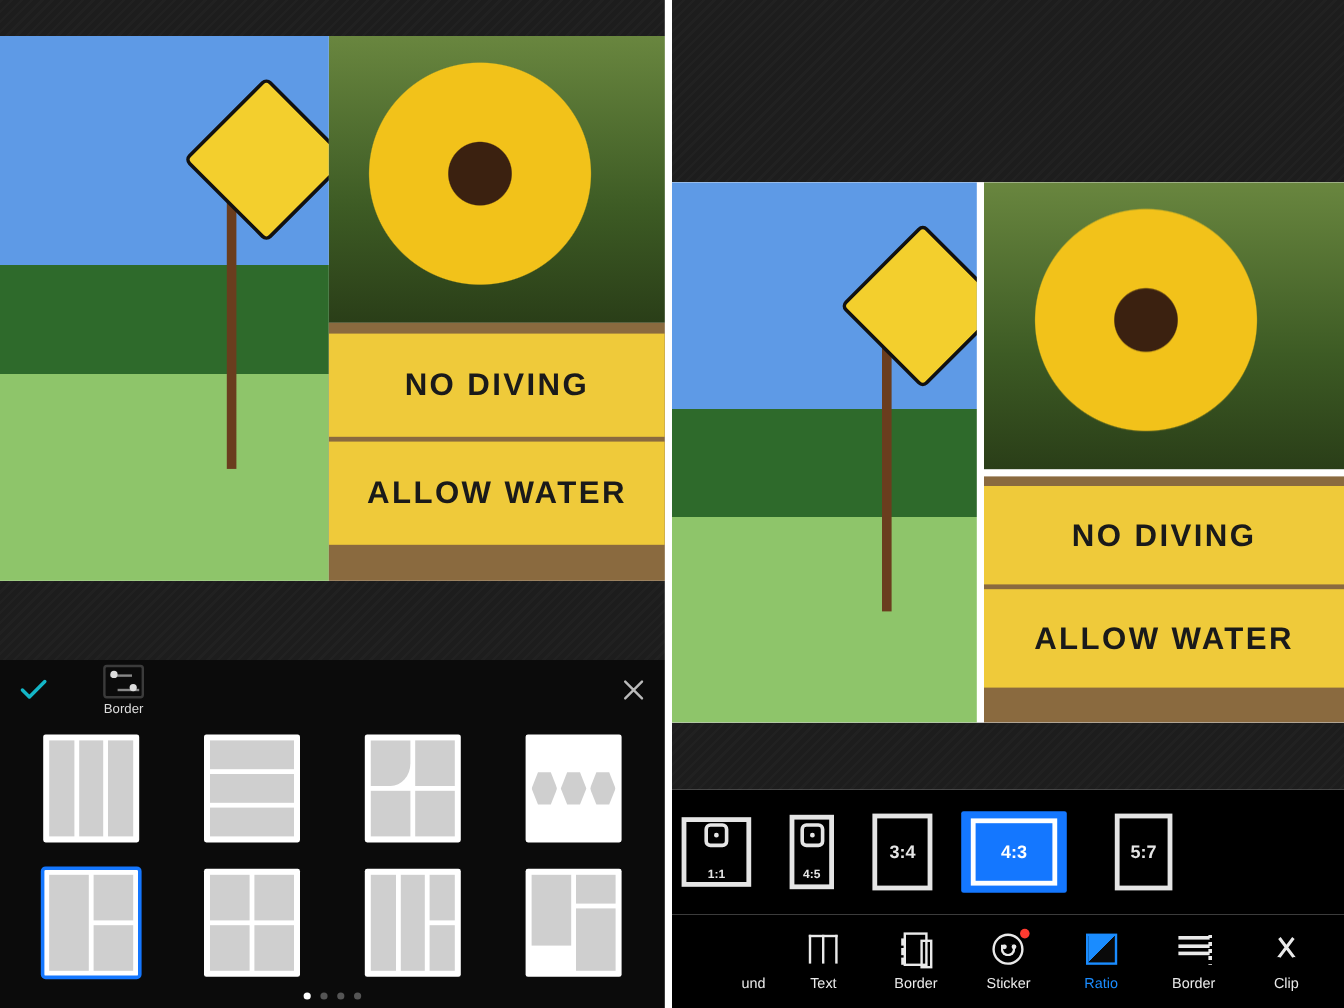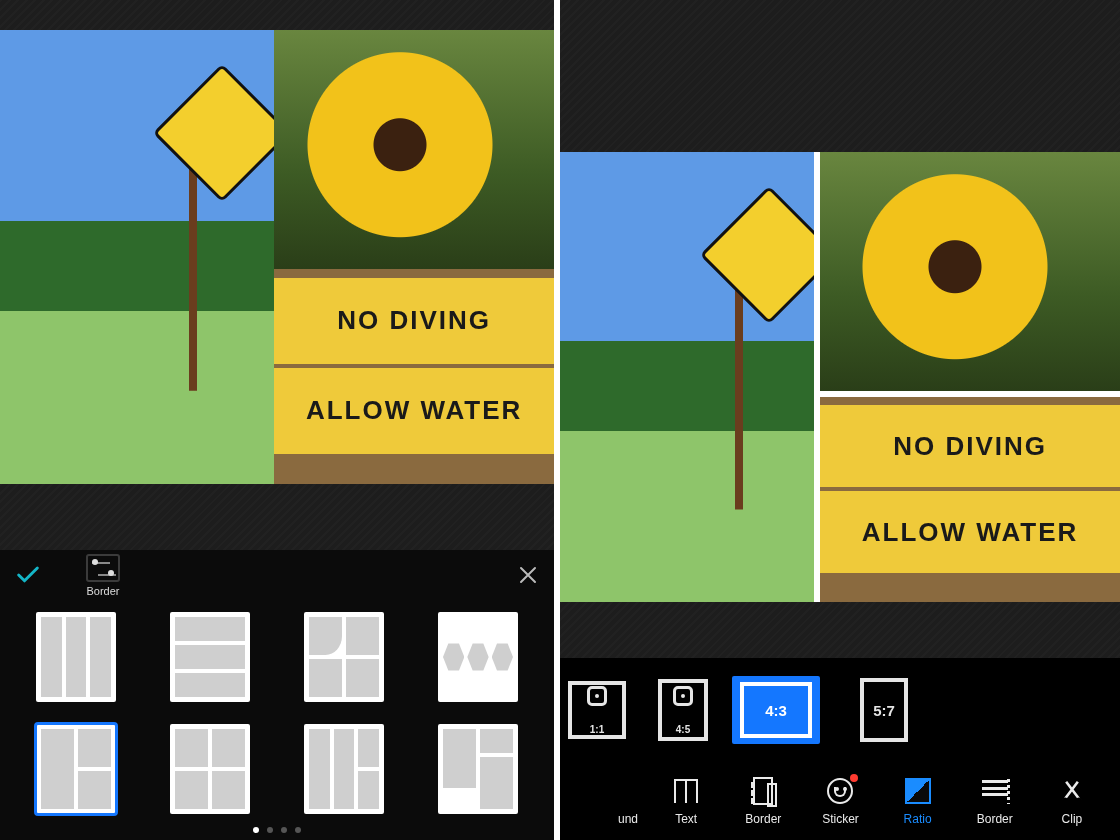--- a/index.html
+++ b/index.html
@@ -337,24 +337,27 @@
     <div class="r-gap dark-strip"></div>
 
     <div class="r-ratio" id="ratio-row">
         <div class="ratio-item">
           <div class="ratio-box ratio-ig" style="width: 58px; height: 58px;">
             <div class="cam"></div>
             <div>1:1</div>
           </div>
         </div>
         <div class="ratio-item">
-          <div class="ratio-box ratio-ig" style="width: 50px; height: 62px;">
+          <div class="ratio-box ratio-ig" style="width: 37px; height: 62px;">
             <div class="cam"></div>
             <div>4:5</div>
           </div>
+        </div>
+        <div class="ratio-item">
+          <div class="ratio-box" style="width: 50px; height: 64px;">3:4</div>
         </div>
         <div class="ratio-item sel">
           <div class="ratio-box" style="width: 72px; height: 56px;">4:3</div>
         </div>
         <div class="ratio-item">
           <div class="ratio-box" style="width: 48px; height: 64px; margin-left: 16px;">5:7</div>
         </div>
       </div>
 
     <div class="r-tools" id="tool-row">

